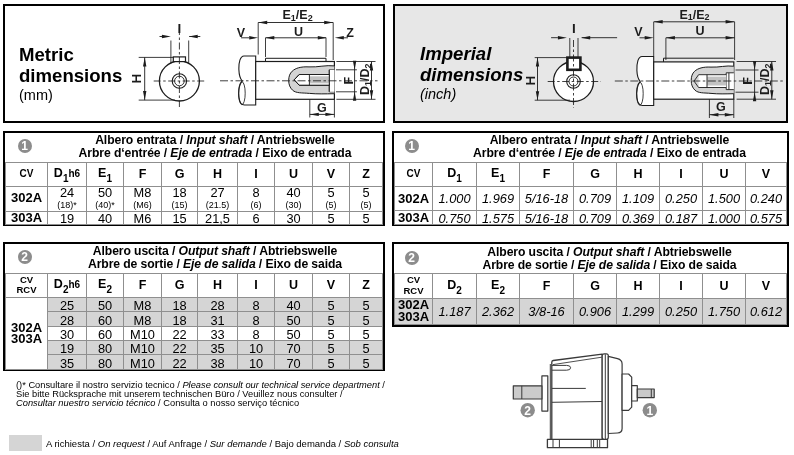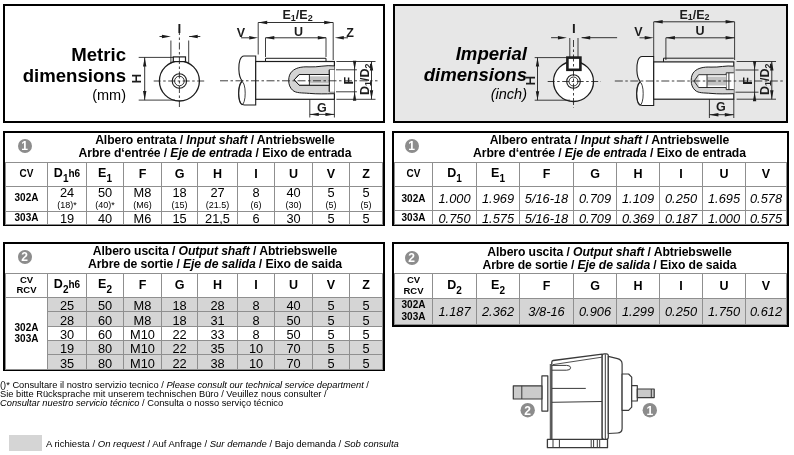--- a/index.html
+++ b/index.html
@@ -1,35 +1,35 @@
 <!DOCTYPE html>
 <html><head>
 <meta charset="utf-8">
 <style>
 * { margin:0; padding:0; box-sizing:border-box; }
 html,body { width:794px; height:455px; background:#fff; overflow:hidden; }
 body { position:relative; font-family:"Liberation Sans",sans-serif; color:#000; }
 .pnl { position:absolute; border:2px solid #000; }
-.hd { position:absolute; text-align:right; font-weight:bold; font-size:18.6px; line-height:21.5px; }
+.hd { position:absolute; text-align:left; font-weight:bold; font-size:18.6px; line-height:21.5px;padding-left:13px; }
 .hd .sm { font-weight:normal; font-size:14.5px; display:block; line-height:17px; }
 .tw { position:absolute; border:2px solid #000; background:#fff; }
 table { border-collapse:collapse; table-layout:fixed; width:100%; height:100%; }
 td { border:1px solid #8f8f8f; text-align:center; vertical-align:middle; padding:0; }
 tr.hr td { border:none; border-bottom:1px solid #8f8f8f; }
 .mlh { font-weight:bold; font-size:12.2px; line-height:13px; letter-spacing:-0.1px; }
 .ch { font-weight:bold; font-size:12.5px; }
 .ch sub { font-size:10px; font-weight:bold; position:relative; top:2px; }
 .h6 { font-size:10px; font-weight:bold; margin-left:0; }
 .cvh { font-weight:bold; font-size:9.5px; line-height:10.5px; }
 .dat { font-size:12.8px; line-height:10.5px; }
 tr.dat td { vertical-align:bottom; padding-bottom:0; line-height:11px; }
 tr.mid td { vertical-align:middle; }
 tr.two td { vertical-align:middle; padding-bottom:0; line-height:10.5px; }
 .par { font-size:9px; line-height:8px; }
-.rl { font-weight:bold; font-size:10px; line-height:16.5px; }
+.rl { font-weight:bold; font-size:13px; line-height:16.5px; }
 tr.dat td.rl, tr td.rl { vertical-align:middle; }
 .it { font-style:italic; }
 .gr { background:#d5d5d5; }
 .badge { display:inline-block; width:14px; height:14px; border-radius:50%; background:#8c8c8c; color:#fff; font-weight:bold; font-size:12px; line-height:14px; text-align:center; position:relative; top:-2px; margin-right:4px; }
 .fn { position:absolute; font-size:9.3px; line-height:9px; white-space:nowrap; }
 .sw { position:absolute; background:#d5d5d5; }
 .lg { position:absolute; font-size:9.5px; white-space:nowrap; }
 svg { position:absolute; left:0; top:0; }
 svg text { font-family:"Liberation Sans",sans-serif; }
 </style>
@@ -131,22 +131,22 @@
           <td class="ch">V</td>
         </tr>
 <tr style="height:24px;" class="dat it mid">
           <td class="rl" style="font-style:normal;">302A</td>
           <td>1.000</td>
           <td>1.969</td>
           <td>5/16-18</td>
           <td>0.709</td>
           <td>1.109</td>
           <td>0.250</td>
-          <td>1.695</td>
-          <td>0.578</td>
+          <td>1.500</td>
+          <td>0.240</td>
         </tr>
 <tr style="height:14px;" class="dat it">
           <td class="rl" style="font-style:normal;">303A</td>
           <td>0.750</td>
           <td>1.575</td>
           <td>5/16-18</td>
           <td>0.709</td>
           <td>0.369</td>
           <td>0.187</td>
           <td>1.000</td>
@@ -284,21 +284,21 @@
           <td class="gr">0.906</td>
           <td class="gr">1.299</td>
           <td class="gr">0.250</td>
           <td class="gr">1.750</td>
           <td class="gr">0.612</td>
         </tr>
 </tbody>
     </table>
 </div>
 
-<div class="fn" style="left:0; top:380.5px; width:392px;">()* Consultare il nostro servizio tecnico / <span class="it">Please consult our technical service department</span> /<br>Sie bitte Rücksprache mit unserem technischen Büro / Veuillez nous consulter /<br><span class="it">Consultar nuestro servicio técnico</span> / Consulta o nosso serviço técnico</div>
+<div class="fn" style="left:16px; top:380.5px; width:392px;">()* Consultare il nostro servizio tecnico / <span class="it">Please consult our technical service department</span> /<br>Sie bitte Rücksprache mit unserem technischen Büro / Veuillez nous consulter /<br><span class="it">Consultar nuestro servicio técnico</span> / Consulta o nosso serviço técnico</div>
 
 <div class="sw" style="left:9px; top:435px; width:33px; height:16px;"></div>
 <div class="lg" style="left:46px; top:437.5px;">A richiesta / <span class="it">On request</span> / Auf Anfrage / <span class="it">Sur demande</span> / Bajo demanda / <span class="it">Sob consulta</span></div>
 
 <svg width="794" height="455" viewBox="0 0 794 455">
 
 <g stroke="#1c1c1c" fill="none" stroke-width="1.1" stroke-linecap="butt">
  <circle cx="179.4" cy="81" r="20" fill="#fff" stroke-width="1.3"></circle>
  <circle cx="179.4" cy="81" r="7.2" stroke-width="1.1"></circle>
  <circle cx="179.4" cy="81" r="4.8" stroke-width="0.9"></circle>

